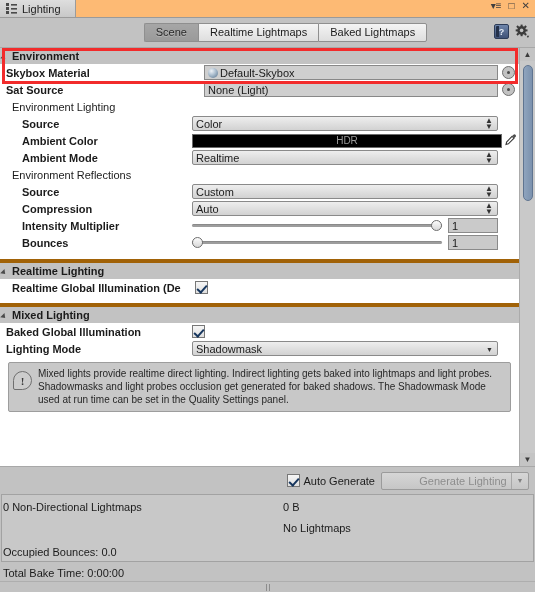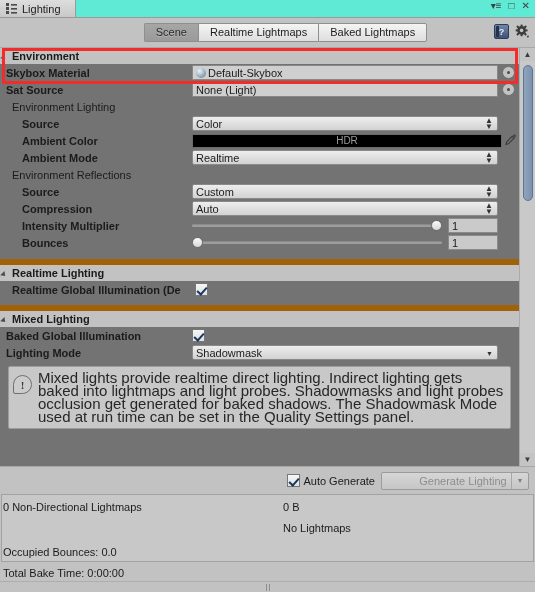--- a/index.html
+++ b/index.html
@@ -12,21 +12,21 @@
     font-family: "Liberation Sans", sans-serif;
     font-size: 11px;
     color: #1b1b1b;
     overflow: hidden;
     position: relative;
   }
 
   
   .tabstrip {
     height: 18px;
-    background: #5eead4;
+    background: #fdba74;
     display: flex;
     align-items: stretch;
     position: relative;
     border-bottom: 1px solid #9a9a9a;
   }
   .wintab {
     display: flex; align-items: center;
     gap: 4px;
     padding: 0 14px 0 6px;
     background: linear-gradient(#dedede,#c8c8c8);
@@ -87,30 +87,30 @@
   .help-icon::before{
     content:""; position:absolute; left:1px; top:1px; bottom:1px; width:3px;
     background:#24314a; border-radius:1px 0 0 1px;
   }
   .gear-icon { position: relative; width: 15px; height: 15px; }
 
   
   .body-area {
     position: relative;
     height: 418px;
-    background: #737373;
+    background: #ffffff;
     overflow: hidden;
   }
   .content { position: absolute; left: 0; top: 0; right: 16px; }
 
   .section-hdr {
     font-weight: bold; font-size: 11px;
     padding: 2px 0 2px 12px;
     position: relative;
-    border-top: 6px solid #a16207;
+    border-top: 4px solid #a16207;
     background: #c2c2c2;
   }
   .section-hdr.nobrd { border-top: 0; }
   .foldout {
     position: absolute; left: 2px; top: 6px;
     width: 0; height: 0;
     border-left: 4px solid #4a4a4a;
     border-top: 3.5px solid transparent;
     border-bottom: 3.5px solid transparent;
     transform: rotate(45deg);
@@ -123,20 +123,21 @@
   .grouphdr { font-size: 11px; padding: 3px 0 2px 12px; }
 
   
   .objfield {
     flex: 1 1 auto; height: 15px;
     background: #cfcfcf;
     border: 1px solid #888;
     display: flex; align-items: center;
     padding: 0 3px; font-size: 11px;
     min-width: 0;
+    margin-left: 12px;
   }
   .objfield .thumb {
     width: 10px; height: 10px; border-radius: 50%;
     background: radial-gradient(circle at 35% 30%, #e9eef5 0%, #9bb0c7 45%, #4e6versa 100%);
     background: radial-gradient(circle at 35% 30%, #eef2f7 0%, #a9bccd 45%, #55708a 100%);
     margin-right: 2px; flex: none;
   }
   .picker {
     width: 13px; height: 13px; flex: none;
     margin: 0 4px 0 4px;
@@ -225,21 +226,21 @@
   }
   .infoicon {
     width: 19px; height: 19px; flex: none; margin-top: 4px;
     border-radius: 50% 50% 50% 2px;
     border: 1px solid #6f6f6f;
     background: #cccccc;
     display: flex; align-items: center; justify-content: center;
     font-size: 11px; font-weight: bold; color: #3a3a3a;
     font-family: "Liberation Serif", serif;
   }
-  .helptext { font-size: 15px; line-height: 13px; color: #272727; }
+  .helptext { font-size: 10px; line-height: 13px; color: #272727; }
 
   
   .redbox {
     position: absolute;
     border: 3px solid #f22b2b;
     pointer-events: none;
     z-index: 50;
   }
 
   

